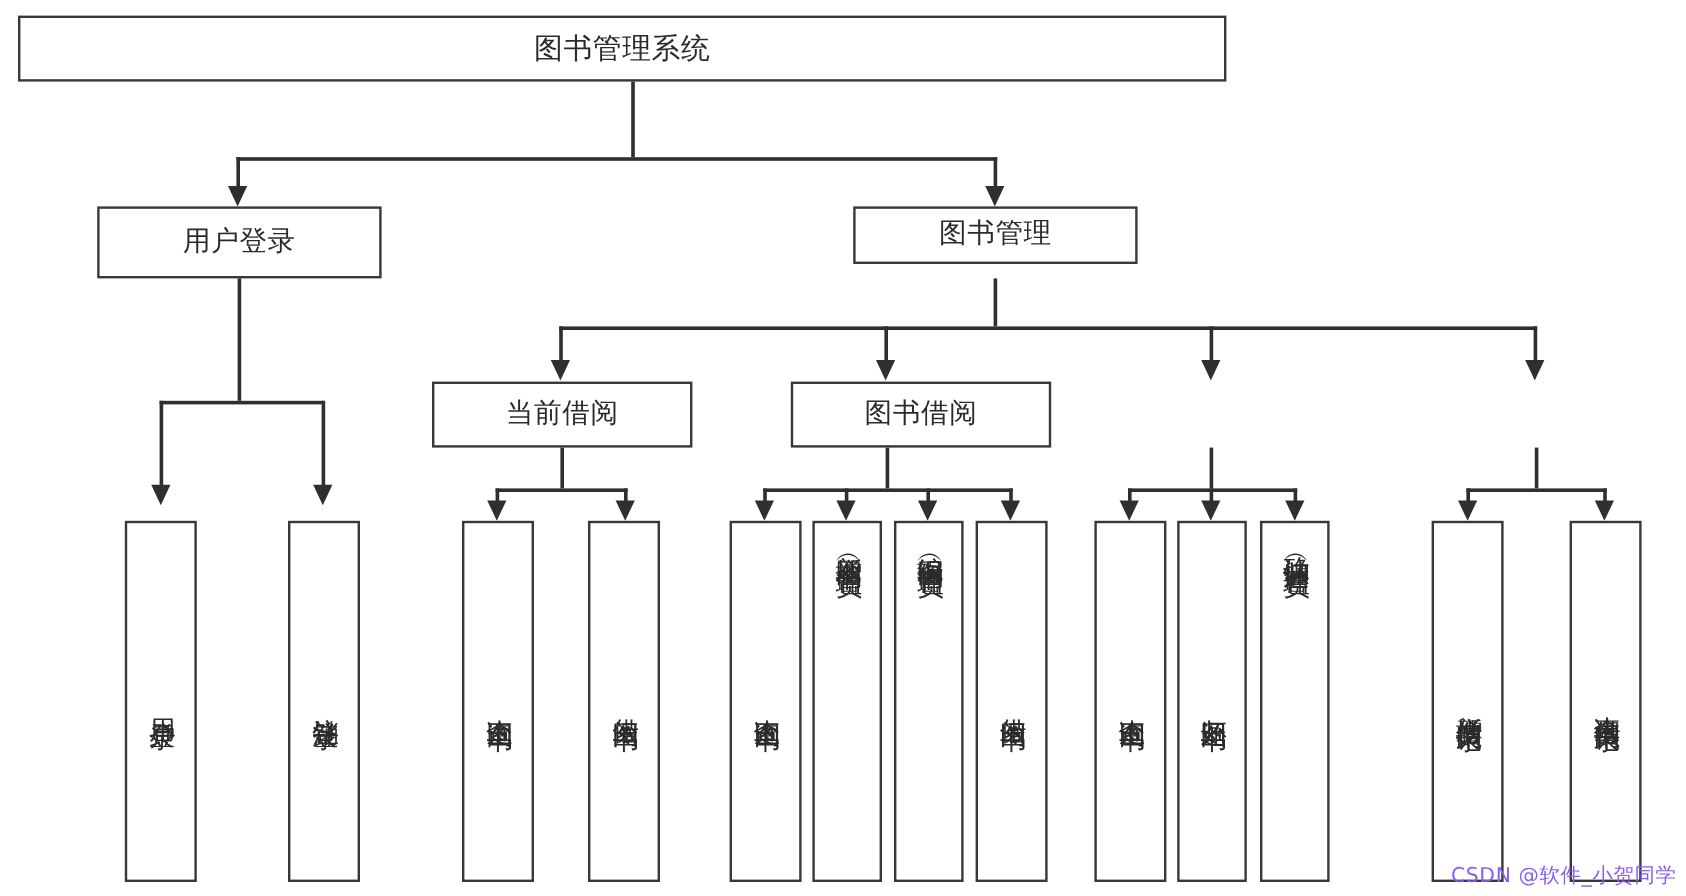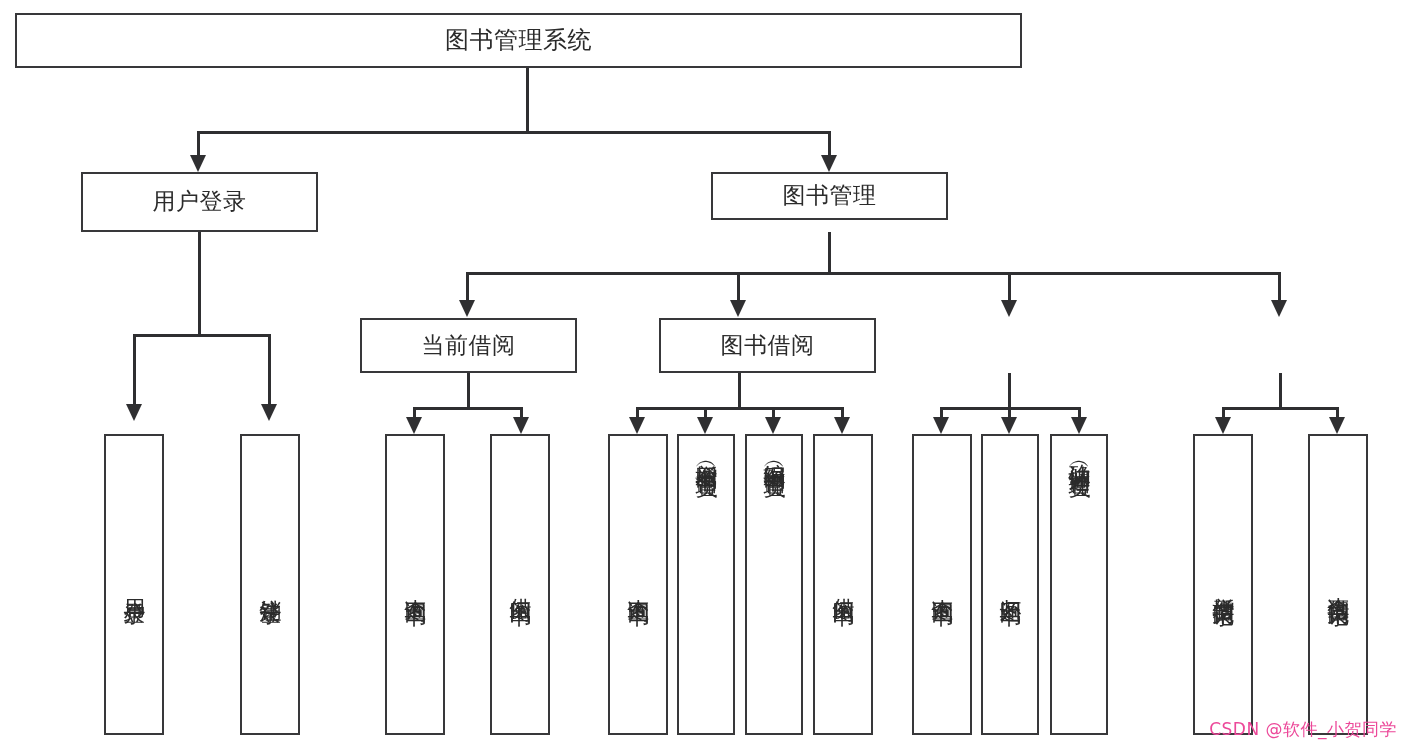--- a/index.html
+++ b/index.html
@@ -73,21 +73,21 @@
     height: 0;
     border-left: 8px solid transparent;
     border-right: 8px solid transparent;
     border-top: 17px solid #2f2f31;
   }
   .watermark {
     position: absolute;
     right: 8px;
     bottom: 6px;
     font-size: 17px;
-    color: #ec4899;
+    color: #8b5cf6;
     letter-spacing: 0.5px;
     white-space: nowrap;
     pointer-events: none;
   }
 </style>
 </head>
 <body>
 
 <div id="canvas">
 

